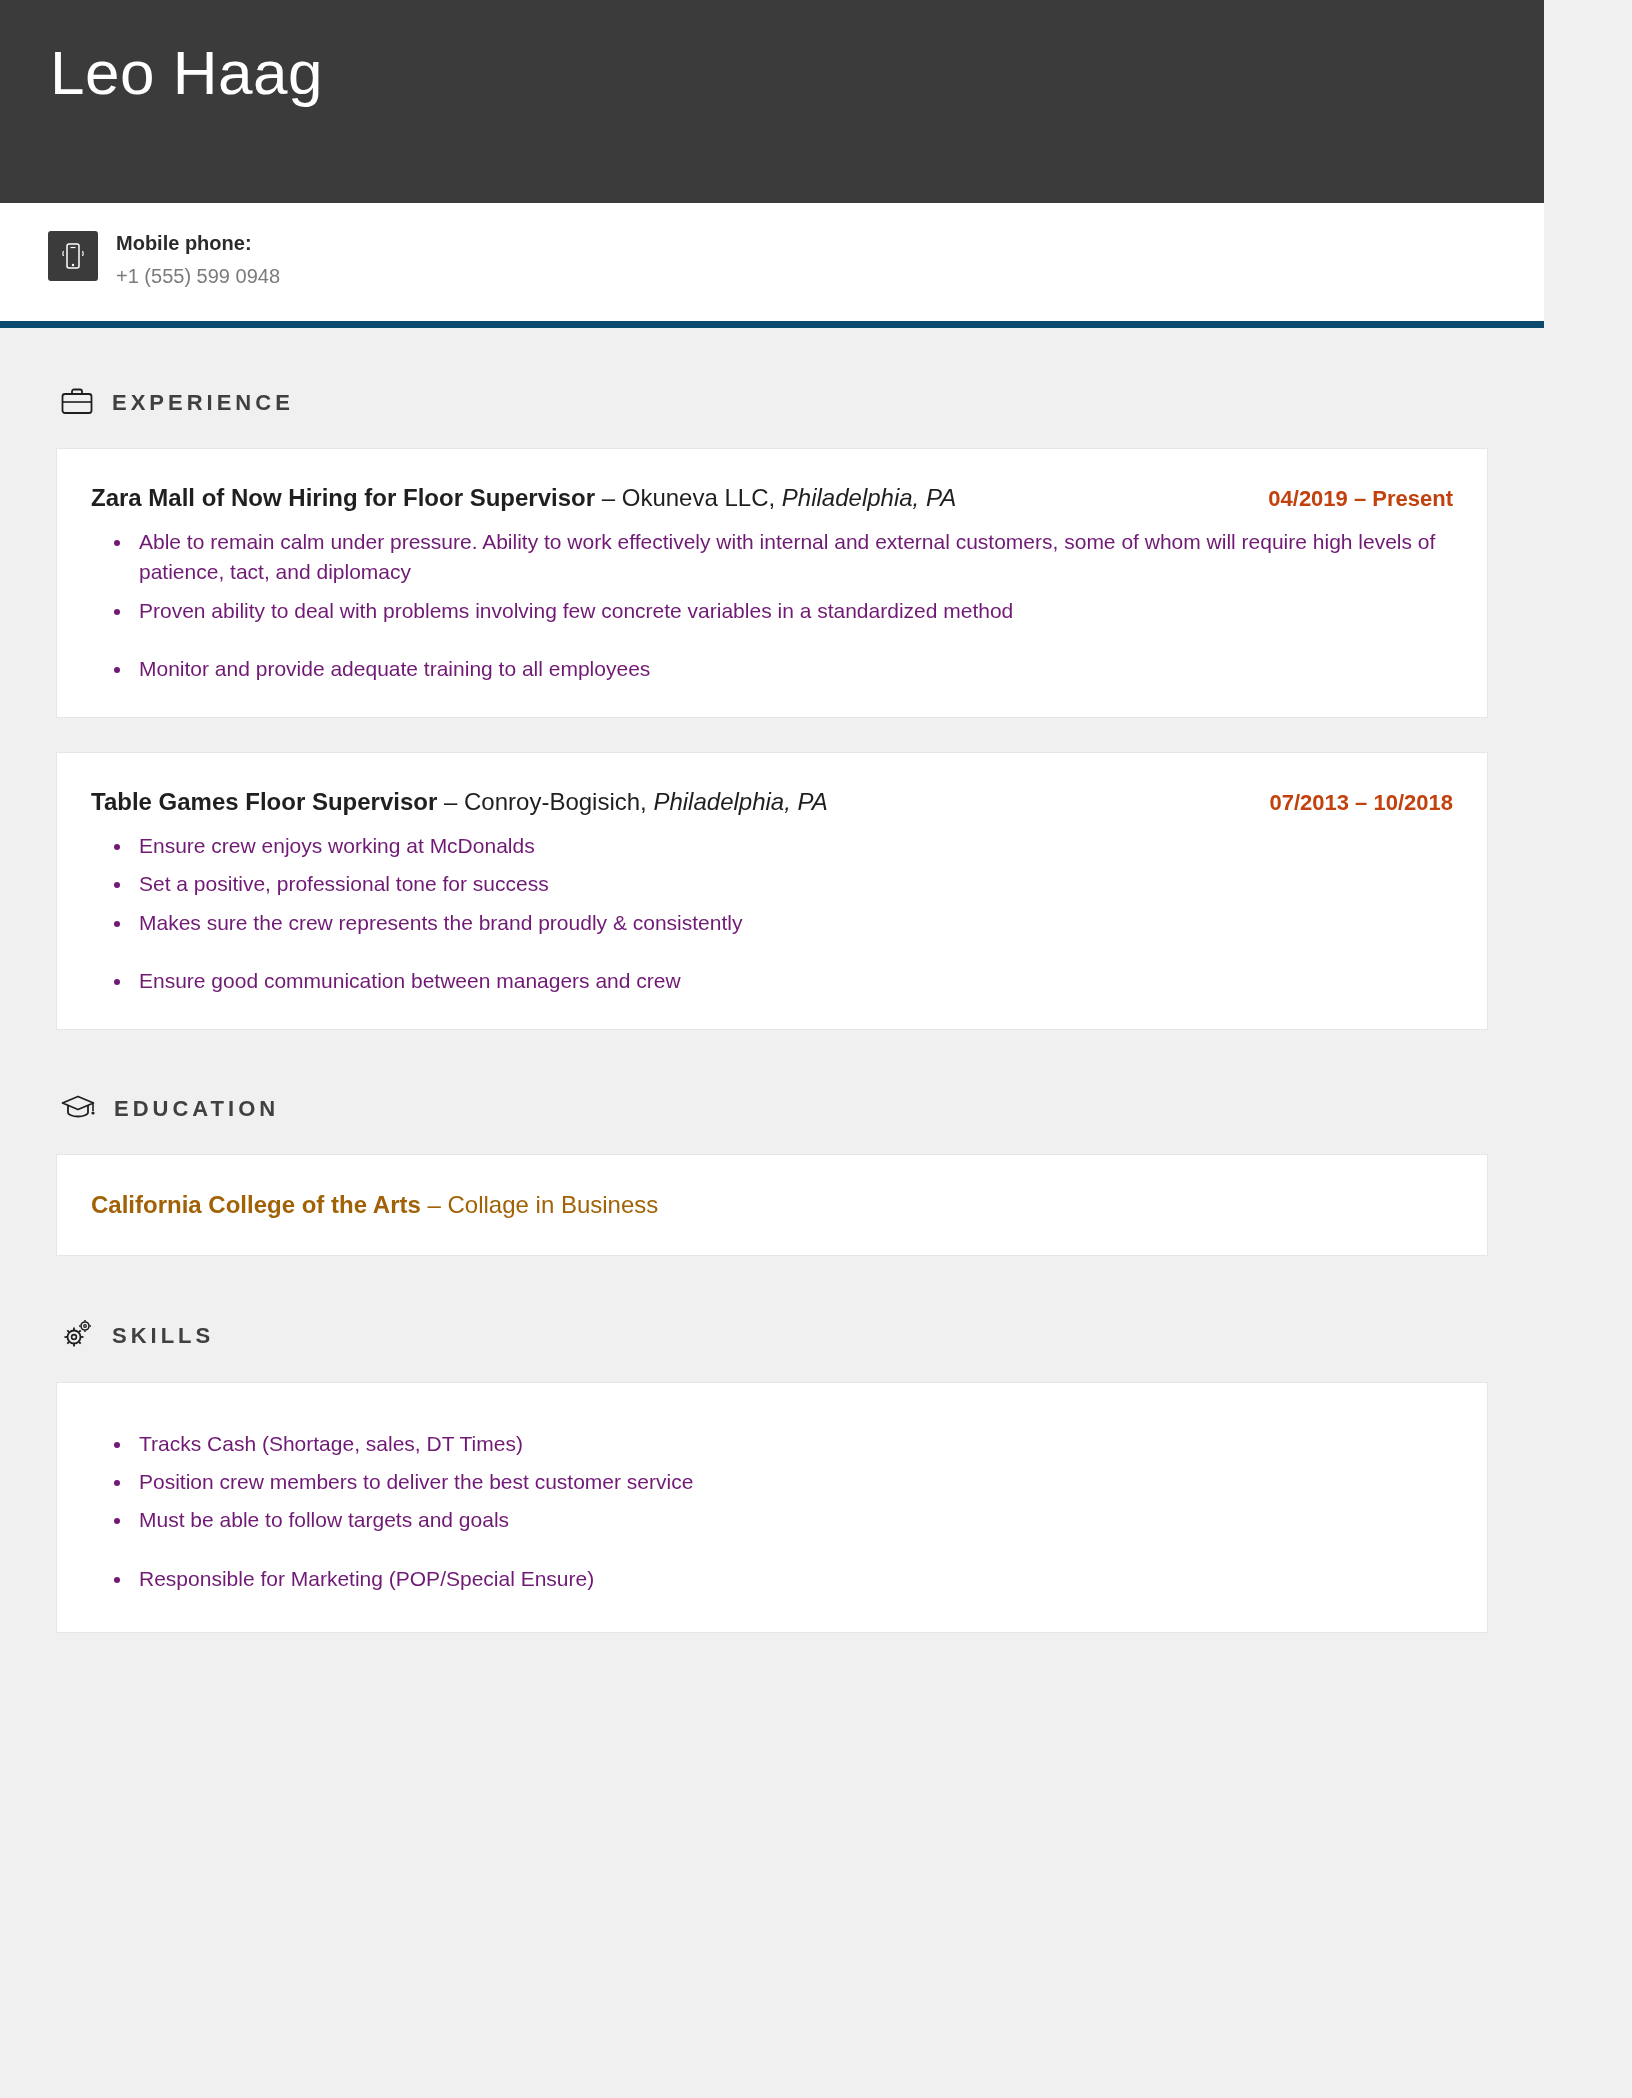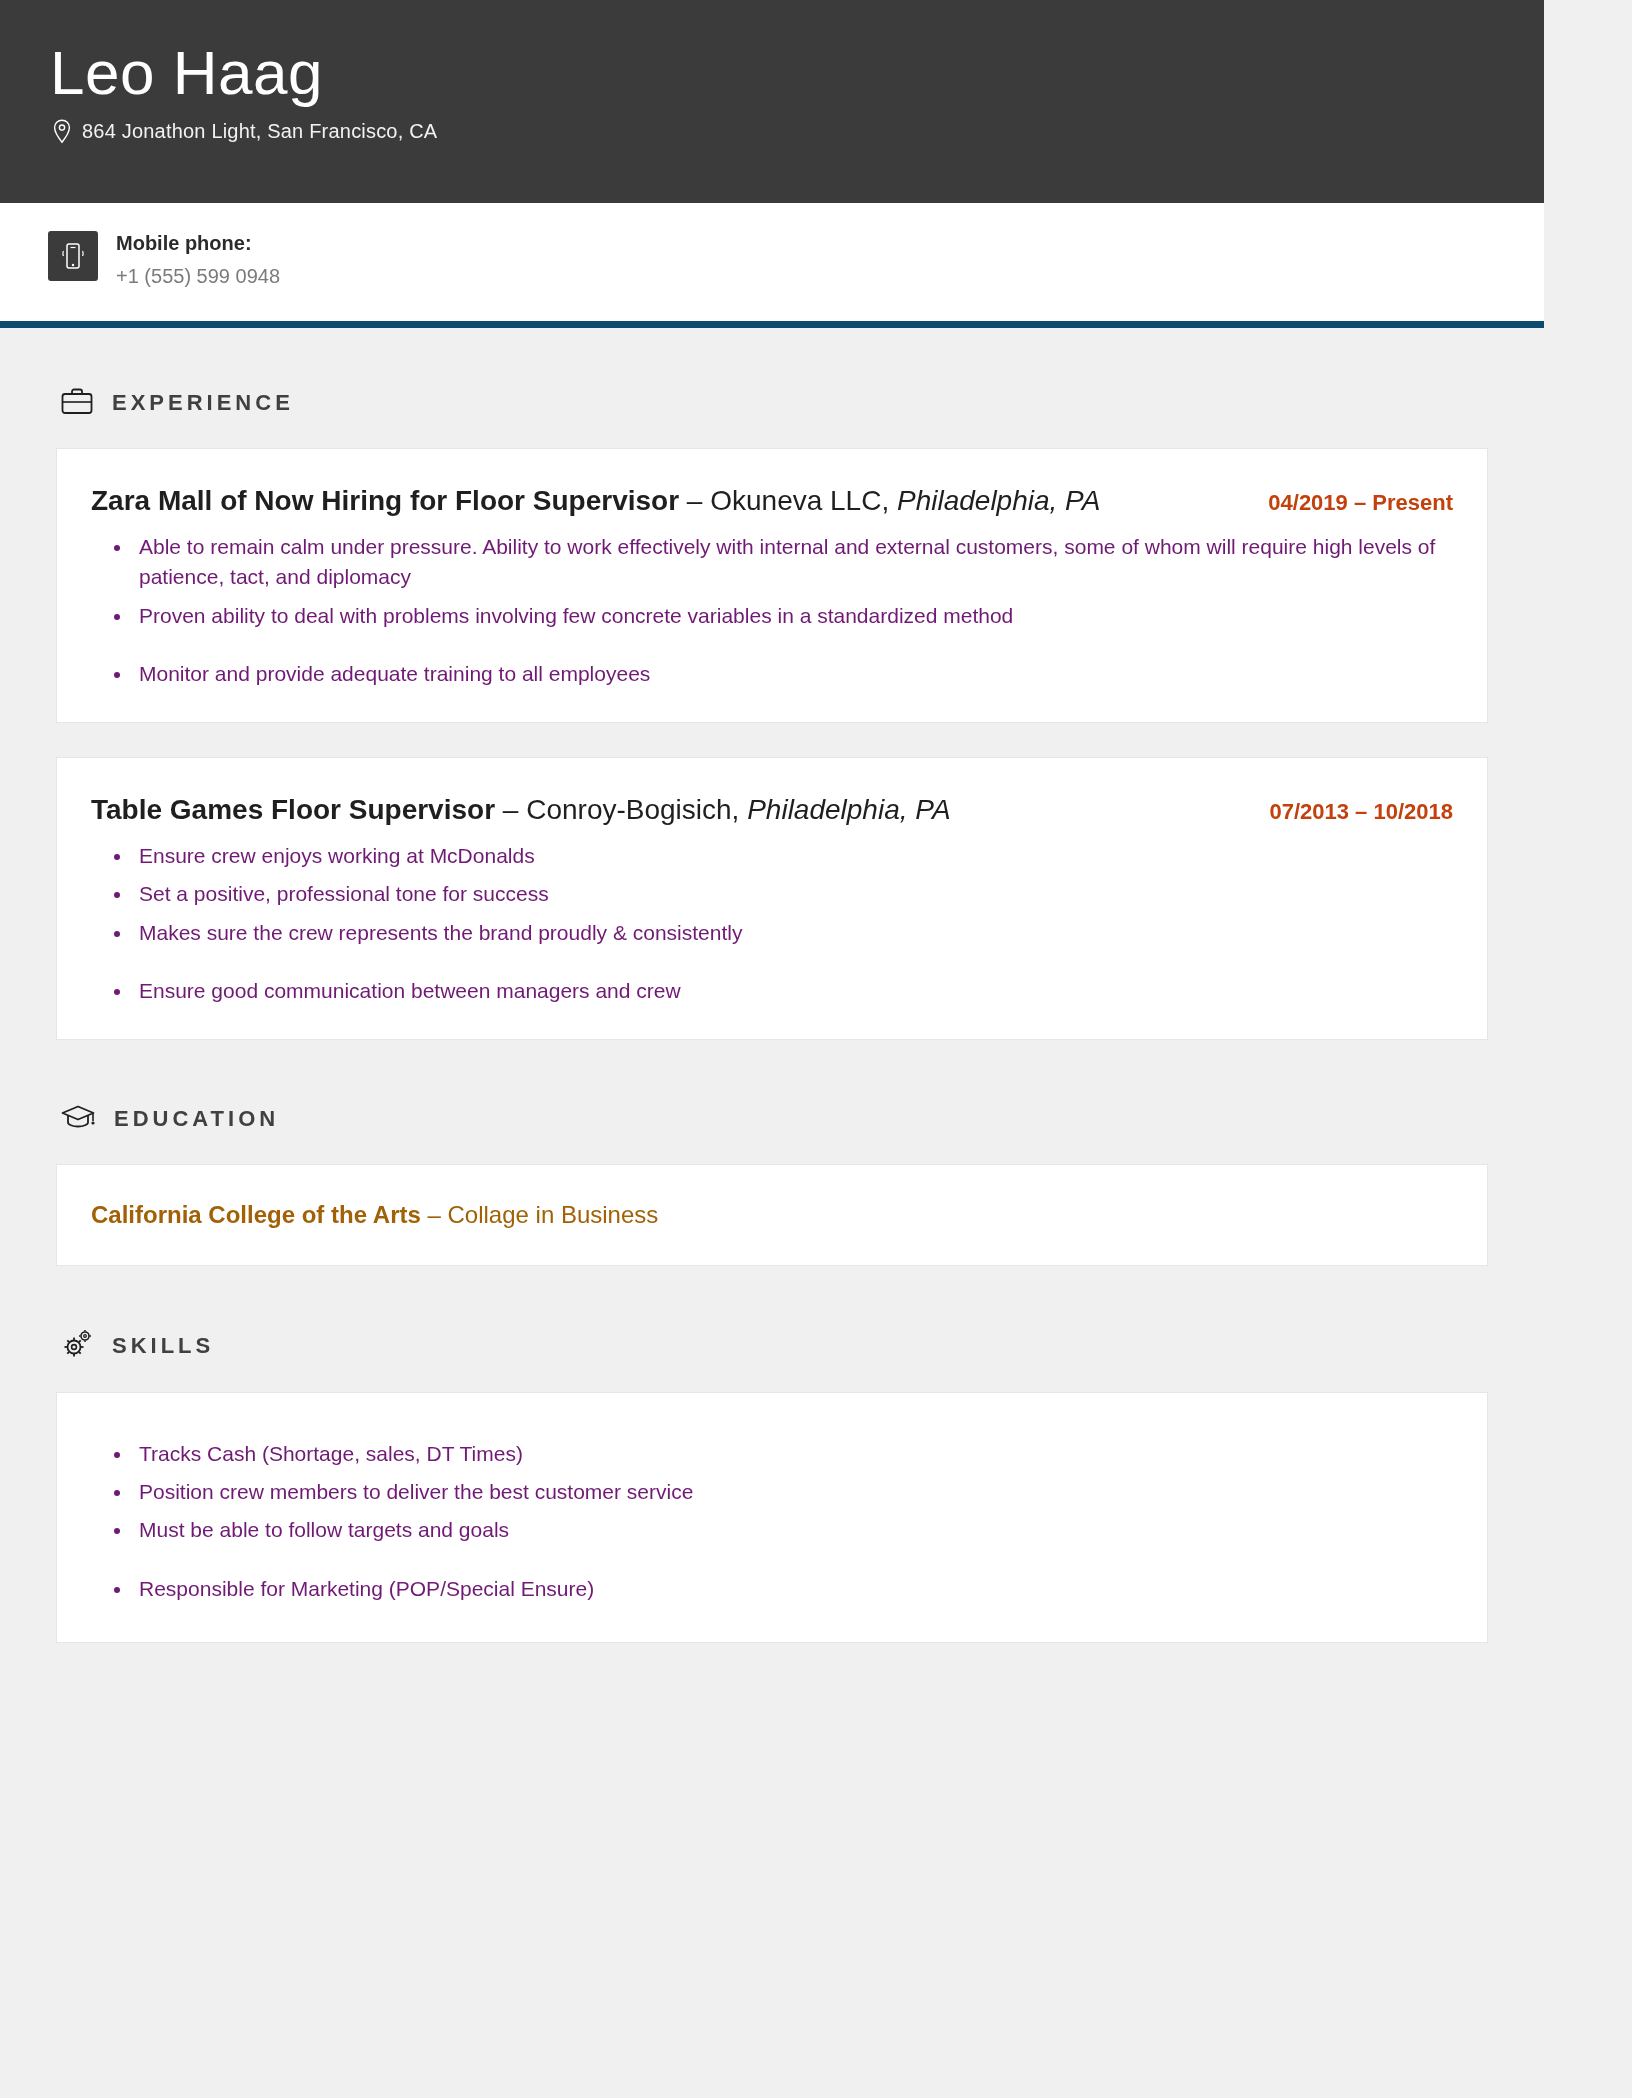--- a/index.html
+++ b/index.html
@@ -118,21 +118,21 @@
     margin-bottom: 34px;
   }
   .entry-head {
     display: flex;
     justify-content: space-between;
     align-items: baseline;
     gap: 24px;
     margin-bottom: 14px;
   }
   .entry-title {
-    font-size: 28px;
+    font-size: 24px;
     line-height: 1.25;
     color: #1f1f1f;
   }
   .entry-title .role {
     font-weight: 700;
   }
   .entry-title .dash {
     font-weight: 400;
   }
   .entry-title .company {
@@ -180,29 +180,20 @@
   .sec-edu { margin-top: 62px; }
   .sec-skills { margin-top: 62px; }
 </style>
 </head>
 <body>
 
 <div class="page">
 
   <div class="header">
     <h1 class="name">Leo Haag</h1>
-    <div class="address-row">
-      <span class="pin-icon">
-        <svg width="20" height="25" viewBox="0 0 20 25" fill="none" xmlns="http://www.w3.org/2000/svg">
-          <path d="M10 1.2c-4.1 0-7.4 3.3-7.4 7.4 0 5.5 7.4 14.6 7.4 14.6s7.4-9.1 7.4-14.6c0-4.1-3.3-7.4-7.4-7.4z" stroke="#ffffff" stroke-width="1.4" fill="none"></path>
-          <circle cx="10" cy="8.6" r="2.6" stroke="#ffffff" stroke-width="1.4" fill="none"></circle>
-        </svg>
-      </span>
-      <span class="address-text">864 Jonathon Light, San Francisco, CA</span>
-    </div>
   </div>
 
   <div class="contact-band">
     <div class="contact-item">
       <span class="phone-icon">
         <svg width="26" height="32" viewBox="0 0 26 32" xmlns="http://www.w3.org/2000/svg">
           <rect x="7" y="4" width="12" height="24" rx="2" stroke="#ffffff" stroke-width="1.5" fill="none"></rect>
           <line x1="10.5" y1="7.5" x2="15.5" y2="7.5" stroke="#ffffff" stroke-width="1.2"></line>
           <circle cx="13" cy="25" r="1.2" fill="#ffffff"></circle>
           <path d="M3.5 11c-.8 1.6-.8 3.4 0 5" stroke="#ffffff" stroke-width="1.2" fill="none"></path>

